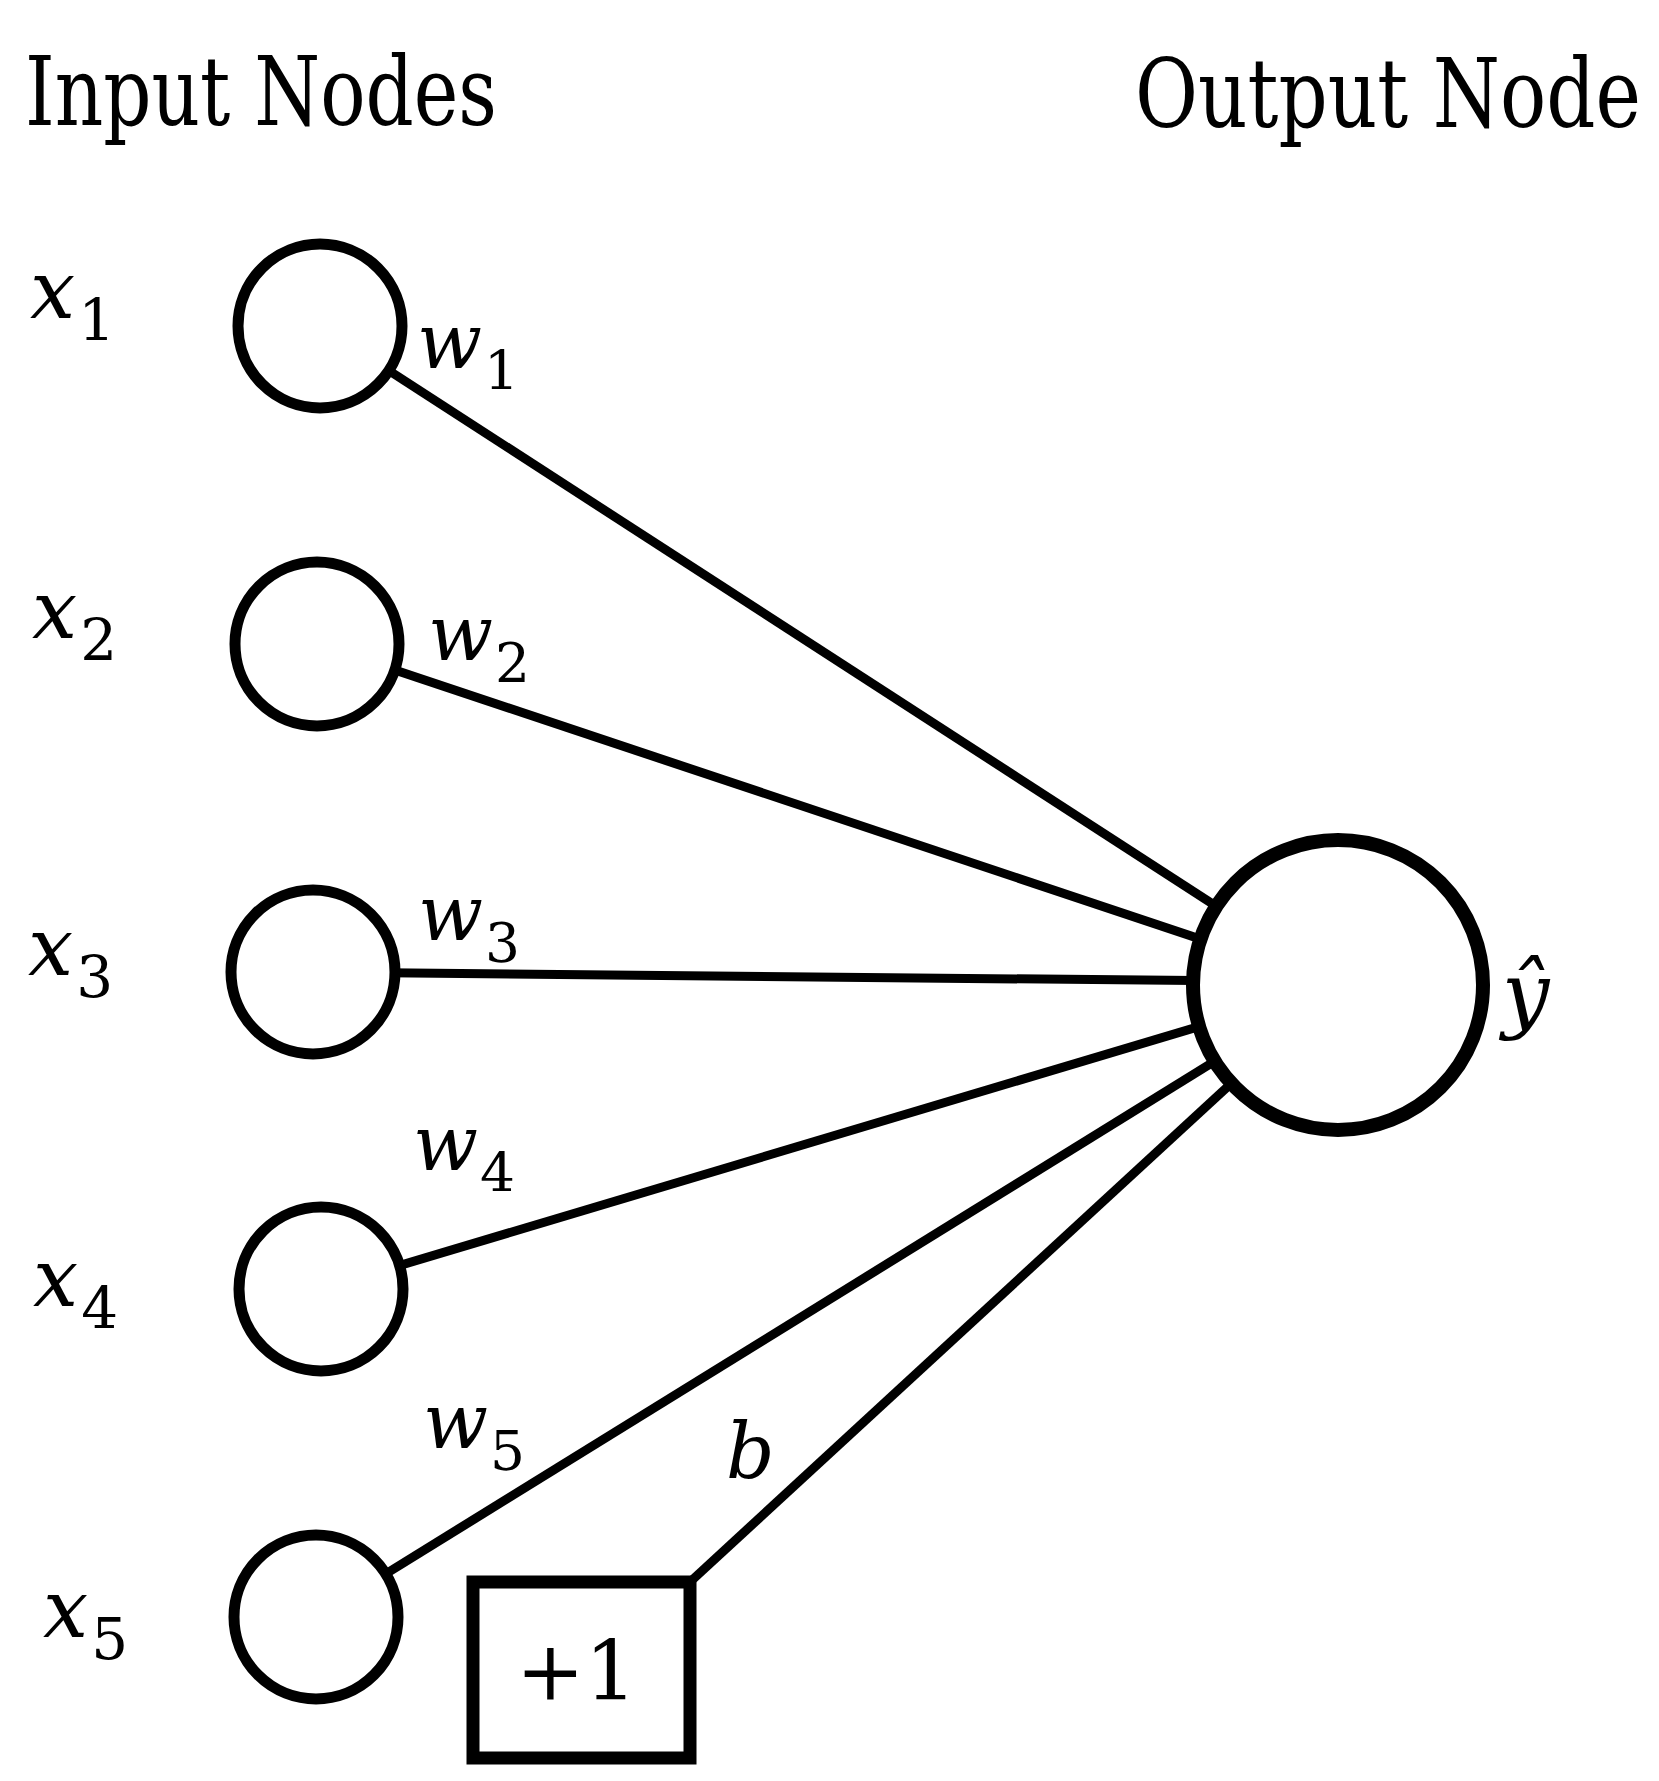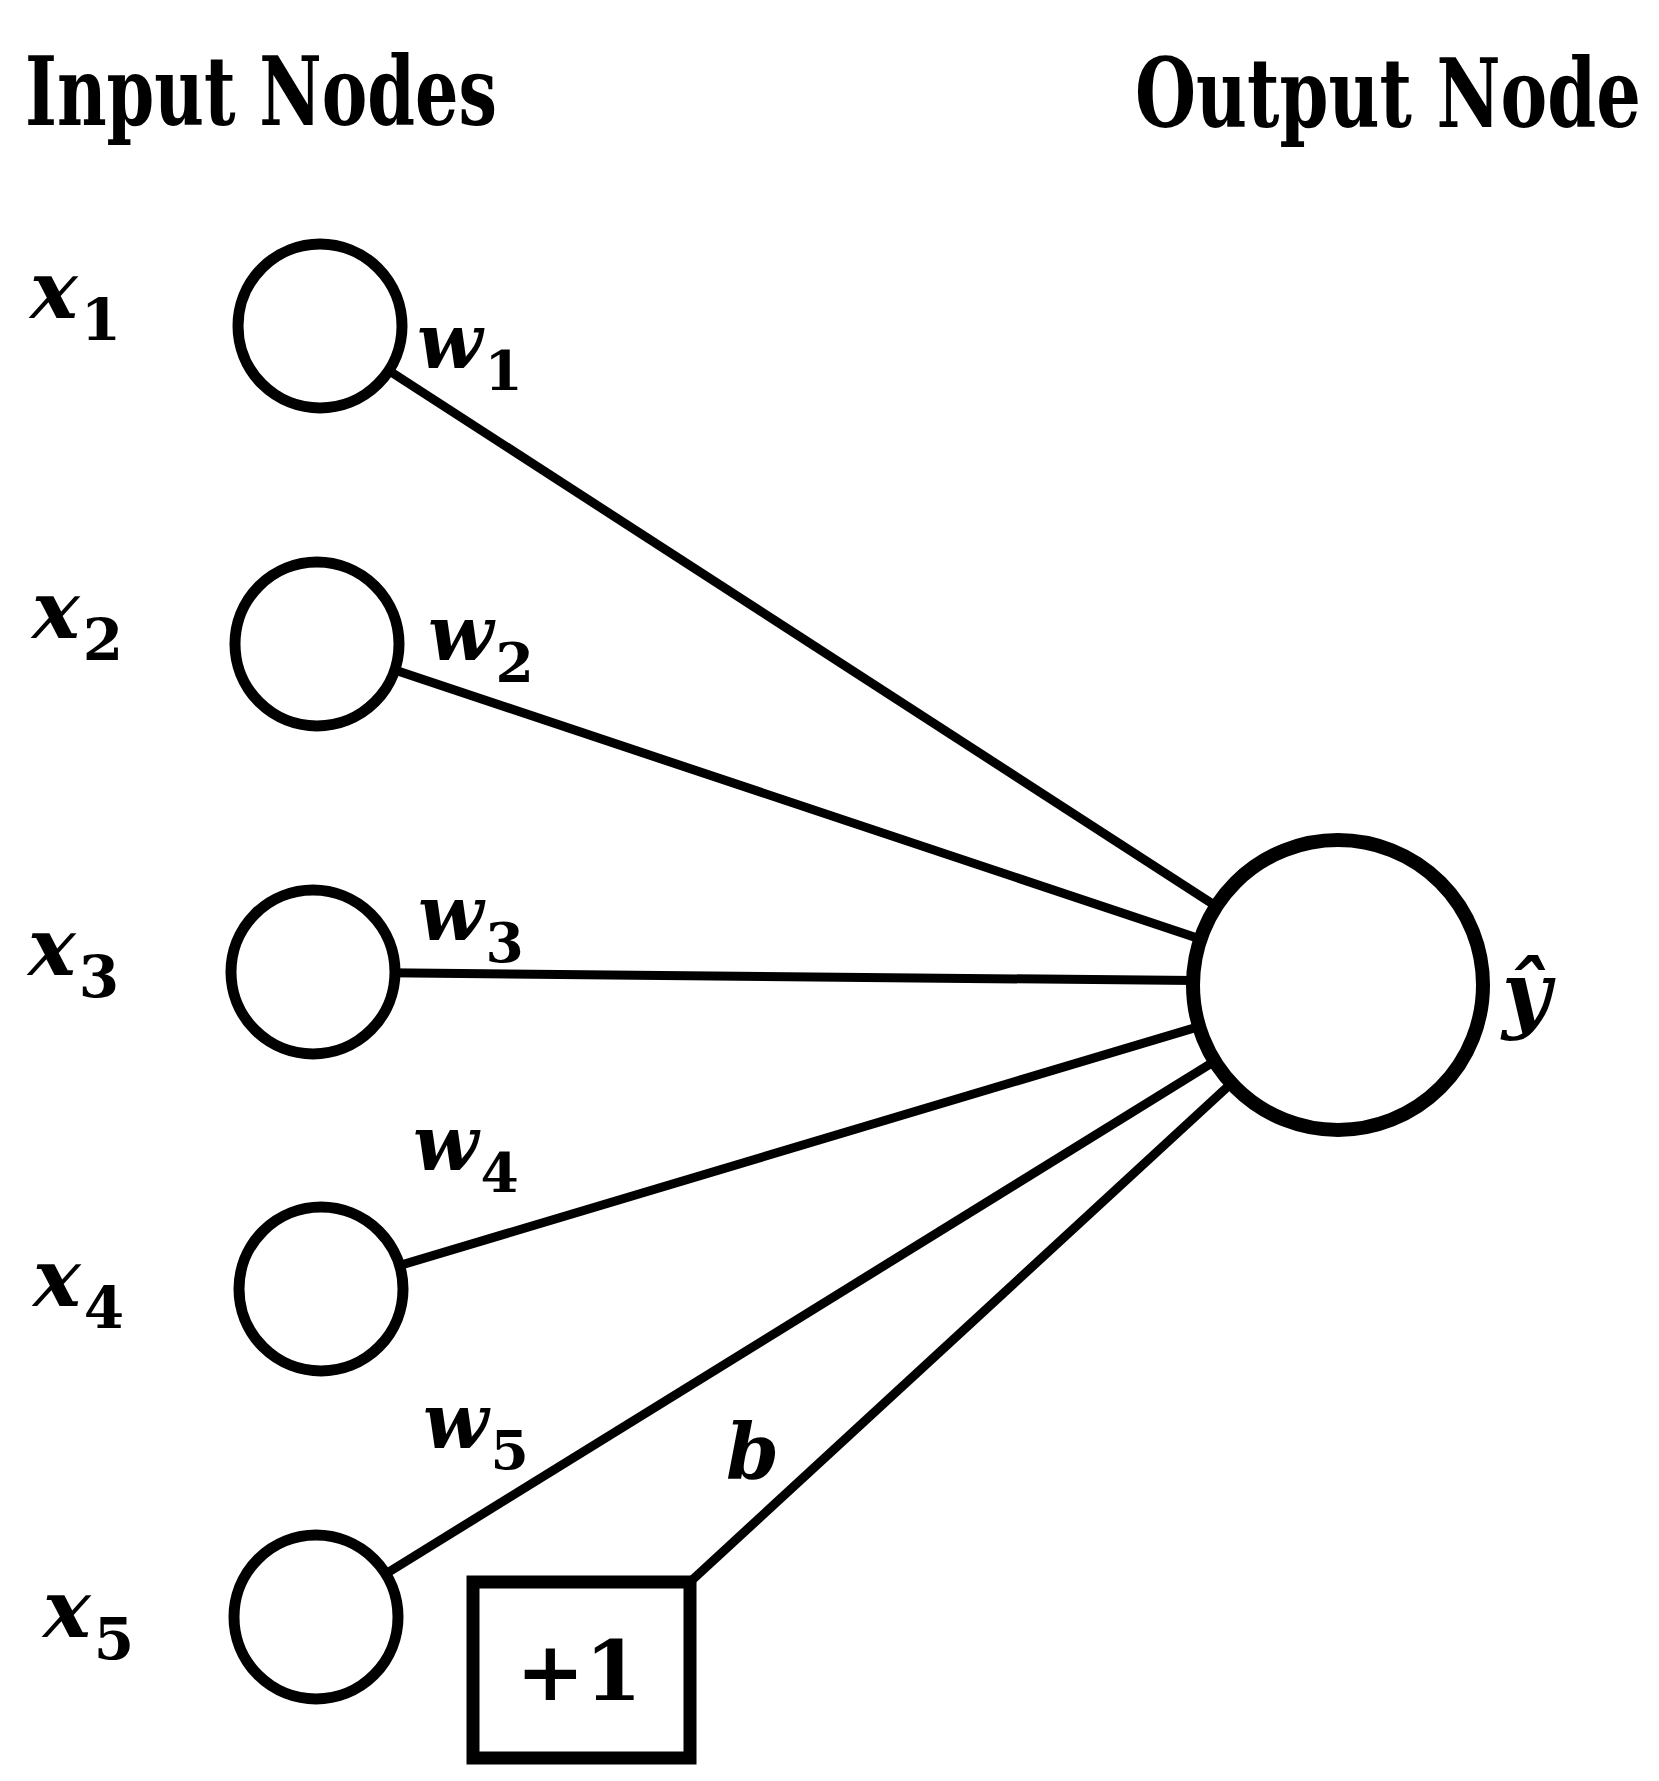--- a/index.html
+++ b/index.html
@@ -1,17 +1,17 @@
 <!DOCTYPE html>
 <html style="--ink: #000000; --paper: #ffffff;"><head>
 <meta charset="utf-8">
 <style>
   :root { --ink: #000000; --paper: #ffffff; }
   html, body { margin: 0; padding: 0; background: var(--paper); }
-  .stage { width: 1405px; height: 1781px; background: var(--paper); font-weight: bold; }
+  .stage { width: 1405px; height: 1781px; background: var(--paper); }
   svg { display: block; }
 
   .title {
     font-family: "DejaVu Serif", "Liberation Serif", serif;
     font-size: 96px;
     fill: var(--ink);
   }
   .math {
     font-family: "DejaVu Serif", "Liberation Serif", serif;
     font-style: italic;

